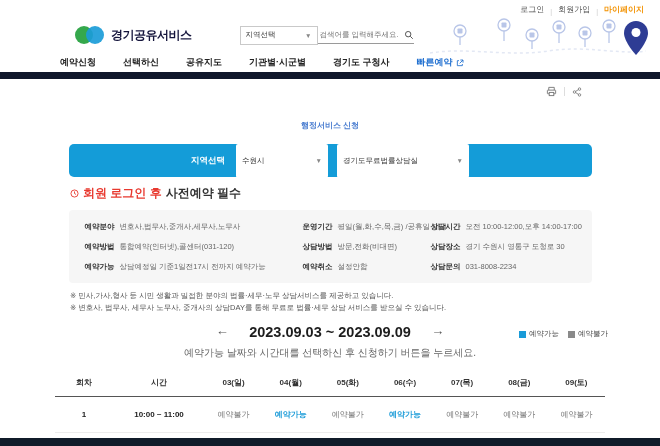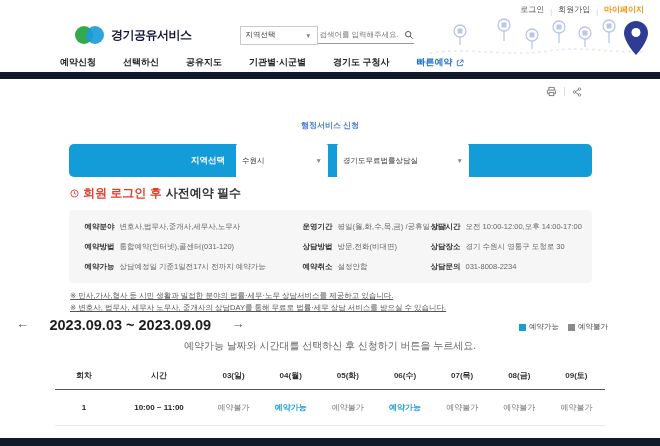--- a/index.html
+++ b/index.html
@@ -60,24 +60,24 @@
   .notice .rest{color:#333;}
 
   
   .info-box{margin:8px auto 0;width:491px;background:#f6f6f6;border-radius:4px;padding:12px 16px 11px;
     display:grid;grid-template-columns:218px 128px 1fr;row-gap:10px;font-size:7.5px;}
   .info-item{display:flex;gap:5px;align-items:baseline;}
   .info-label{font-weight:bold;color:#333;white-space:nowrap;}
   .info-value{color:#666;white-space:nowrap;}
 
   
-  .notes{margin:7px 16px 0 70px;font-size:7.5px;color:#555;line-height:1.55;text-decoration:underline;}
-
-  
-  .date-nav{margin-top:3px;text-align:left;position:relative;height:18px;}
+  .notes{margin:7px 16px 0 70px;font-size:7.5px;color:#555;line-height:1.55;}
+
+  
+  .date-nav{margin-top:10px;text-align:center;position:relative;height:18px;}
   .arrow{font-size:13px;color:#555;cursor:pointer;margin:0 16px;vertical-align:2px;}
   .date-range{font-size:14.5px;font-weight:bold;color:#1d1d1d;}
   .legend{position:absolute;right:52px;top:6px;display:flex;gap:9px;font-size:7.5px;color:#444;align-items:center;}
   .legend .li{display:flex;align-items:center;gap:3px;}
   .sq{width:7px;height:7px;display:inline-block;}
   .sq.blue{background:#1a9bd8;}
   .sq.gray{background:#8a8a8a;}
   .instruction{text-align:center;font-size:10px;color:#666;margin-top:5px;}
 
   

